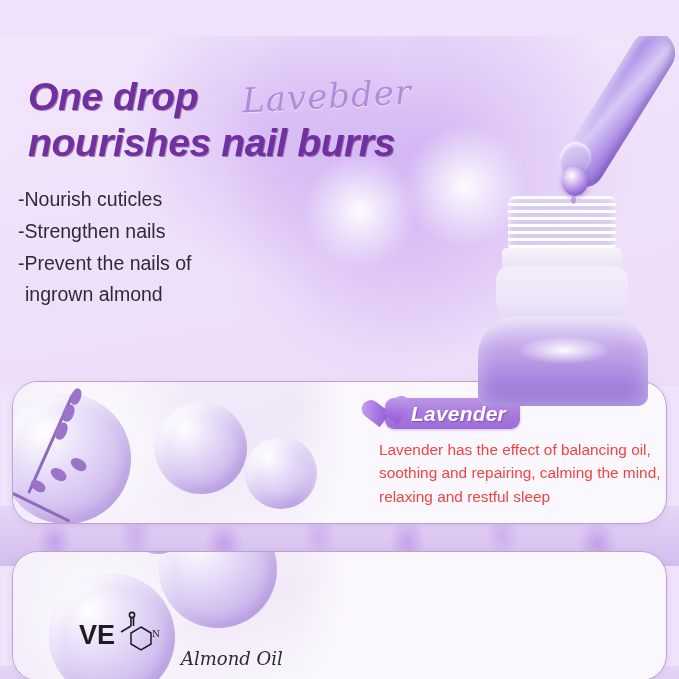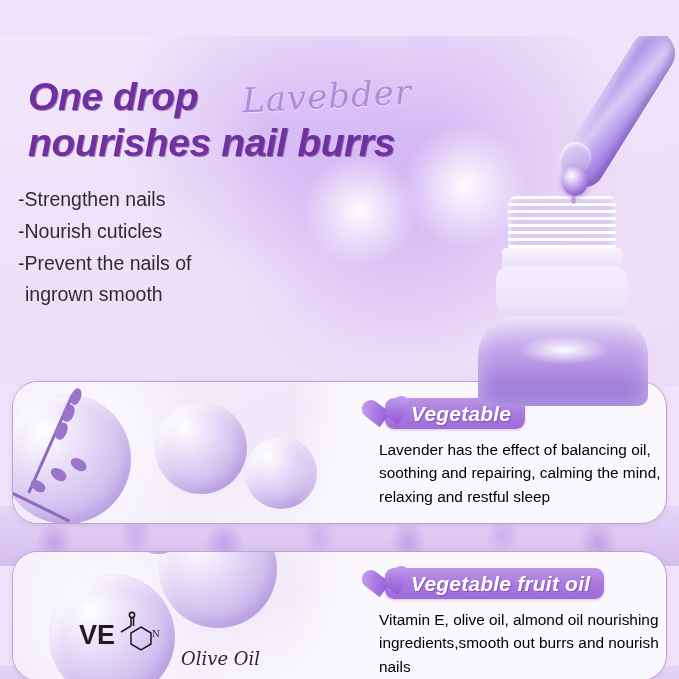--- a/index.html
+++ b/index.html
@@ -178,21 +178,21 @@
     background:linear-gradient(180deg,#bb94e4 0%,#a878dd 55%,#9f6bd9 100%);
     display:flex; align-items:center; z-index:1;
     box-shadow:0 1px 3px rgba(110,60,175,.3);
   }
   .pill span {
     color:#fff; font-size:21px; font-weight:bold; font-style:italic;
     white-space:nowrap; letter-spacing:.2px;
     text-shadow:1px 1px 1px rgba(95,50,160,.5);
   }
   .desc { position:absolute; left:3px; top:56px; width:288px; }
-  .desc p { font-size:15.4px; color:#000000; line-height:1.52; }
+  .desc p { font-size:15.4px; color:#ef4444; line-height:1.52; }
 
   
   .mol-label {
     position:absolute; font-family:"DejaVu Serif", serif; font-style:italic;
     color:#2e2a33; font-size:18px; white-space:nowrap;
   }
   .ve { position:absolute; font-size:27px; font-weight:bold; color:#1e1b22;
         font-family:"Liberation Sans", sans-serif; }
   .ring { position:absolute; width:34px; height:38px; }
   .ring svg { display:block; }
@@ -220,24 +220,24 @@
     <div class="body-shine"></div>
   </div>
 
   <div class="headline">
     <div class="ln">One drop</div>
     <div class="ln">nourishes nail burrs</div>
   </div>
   <div class="script">Lavebder</div>
 
   <ul class="bullets">
+    <li>-Nourish cuticles</li>
     <li>-Strengthen nails</li>
-    <li>-Nourish cuticles</li>
     <li>-Prevent the nails of</li>
-    <li class="cont"> ingrown smooth</li>
+    <li class="cont"> ingrown almond</li>
   </ul>
 
   <div class="field-strip strip-a"></div>
   <div class="field-strip strip-b"></div>
 
   <div class="card card1">
     <div class="card-img img1">
       <div class="bubble" style="left:-12px;top:12px;width:130px;height:130px;"></div>
       <div class="bubble" style="left:142px;top:20px;width:92px;height:92px;"></div>
       <div class="bubble" style="left:232px;top:55px;width:72px;height:72px;"></div>
@@ -249,21 +249,21 @@
       <div class="bud" style="left:60px;top:74px;width:11px;height:17px;transform:rotate(-58deg);"></div>
       <div class="bud" style="left:40px;top:84px;width:11px;height:17px;transform:rotate(-58deg);"></div>
       <div class="bud" style="left:20px;top:96px;width:10px;height:16px;transform:rotate(-58deg);"></div>
       <div class="fade-r"></div>
     </div>
 
     <div class="card-text">
       <div class="badge-row">
         <div class="heart"></div>
         <div class="pill">
-          <span>Vegetable</span>
+          <span>Lavender</span>
         </div>
       </div>
       <div class="desc">
         <p>Lavender has the effect of balancing oil, soothing and repairing, calming the mind, relaxing and restful sleep</p>
       </div>
     </div>
   </div>
 
   <div class="card card2">
     <div class="card-img img2">
@@ -274,30 +274,19 @@
       <div class="ring" style="left:104px;top:58px;">
         <svg width="46" height="46" viewBox="0 0 46 46">
           <line x1="4" y1="22" x2="14" y2="16" stroke="#1e1b22" stroke-width="1.6"></line>
           <line x1="14" y1="16" x2="14" y2="7" stroke="#1e1b22" stroke-width="1.6"></line>
           <line x1="16.5" y1="16" x2="16.5" y2="7" stroke="#1e1b22" stroke-width="1.6"></line>
           <circle cx="15" cy="5" r="2.6" fill="none" stroke="#1e1b22" stroke-width="1.6"></circle>
           <polygon points="14,17 24,23 24,34 14,40 4,34 4,23" fill="none" stroke="#1e1b22" stroke-width="1.5" transform="translate(10,0)"></polygon>
           <text x="35" y="27" font-size="9" fill="#1e1b22" font-family="DejaVu Serif, serif">N</text>
         </svg>
       </div>
-      <div class="mol-label" style="left:168px;top:96px;">Olive Oil</div>
+      <div class="mol-label" style="left:168px;top:96px;">Almond Oil</div>
       <div class="fade-r"></div>
     </div>
 
-    <div class="card-text">
-      <div class="badge-row">
-        <div class="heart"></div>
-        <div class="pill">
-          <span>Vegetable fruit oil</span>
-        </div>
-      </div>
-      <div class="desc">
-        <p>Vitamin E, olive oil, almond oil nourishing ingredients,smooth out burrs and nourish nails</p>
-      </div>
-    </div>
   </div>
 
 </div>
 
 </body></html>

